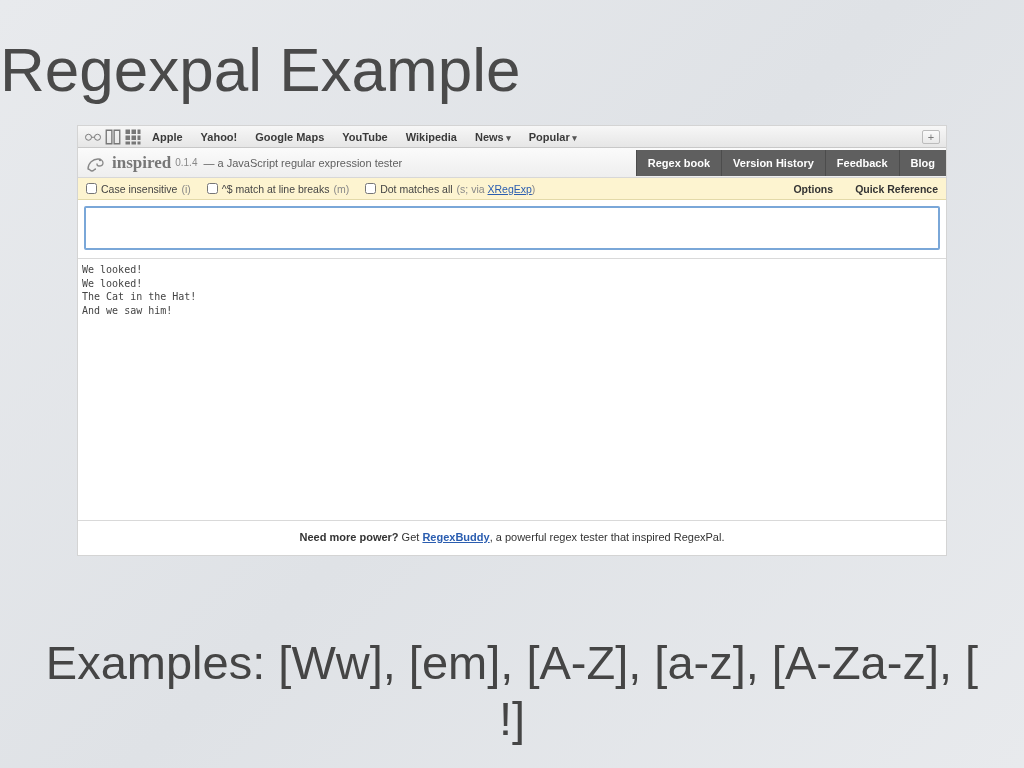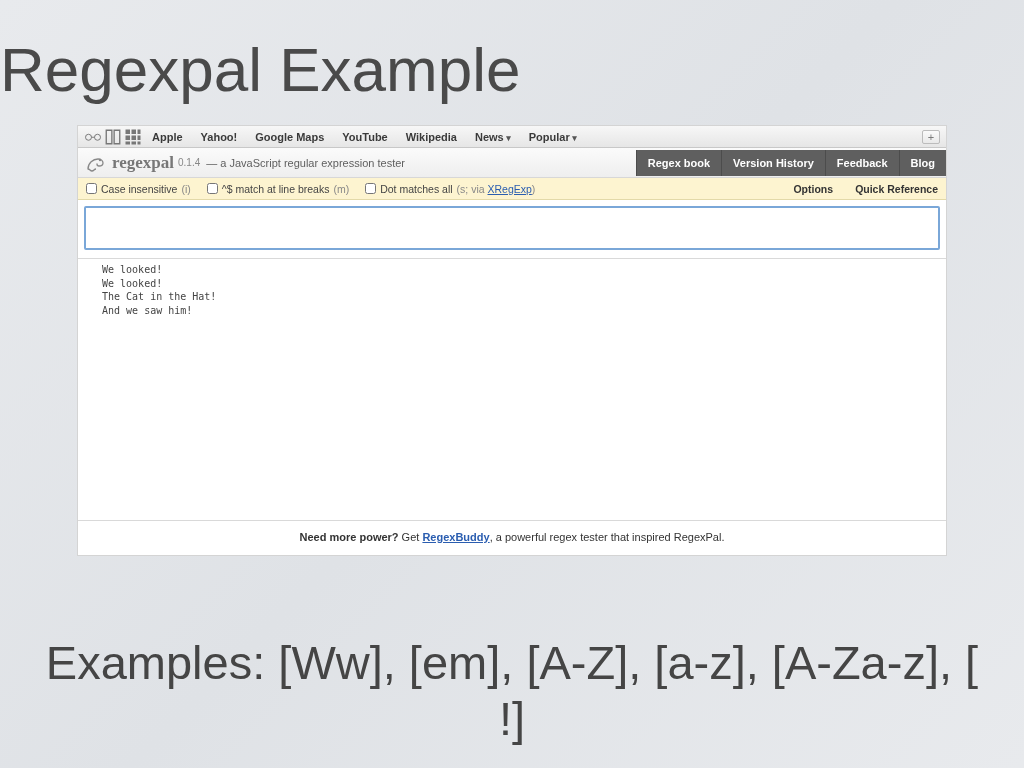--- a/index.html
+++ b/index.html
@@ -132,21 +132,21 @@
     padding: 2px 4px;
     outline: none;
   }
   
   .test-area {
     background: #fff;
     font-family: monospace;
     font-size: 10px;
     color: #444;
     line-height: 1.35;
-    padding: 4px 24px;
+    padding: 4px 4px;
     height: 262px;
     border-bottom: 1px solid #d9d9d9;
     white-space: pre;
   }
   .test-line.faded { color:#d5d5d5; }
   
   .footer {
     text-align: center;
     padding: 10px 0 12px;
     font-size: 11px;
@@ -212,21 +212,21 @@
     </div>
 
     <div class="page-header">
       <span class="logo">
         <svg viewBox="0 0 24 24">
             <path d="M4 18c0-6 5-10 10-10 3 0 5 2 5 4s-2 3-4 3c-1 0-2-1-2-2" fill="none" stroke="#888" stroke-width="1.3" stroke-linecap="round"></path>
             <circle cx="16" cy="9" r="1.2" fill="#888"></circle>
             <path d="M4 18c2 0 2 2 4 2s2-2 4-2" fill="none" stroke="#888" stroke-width="1.3"></path>
           </svg>
       </span>
-      <span class="brand">regexpal</span>
+      <span class="brand">inspired</span>
       <span class="version">0.1.4</span>
       <span class="tagline">— a JavaScript regular expression tester</span>
       <div class="tabs">
         <div class="tab">Regex book</div>
         <div class="tab">Version History</div>
         <div class="tab">Feedback</div>
         <div class="tab">Blog</div>
       </div>
     </div>
 

